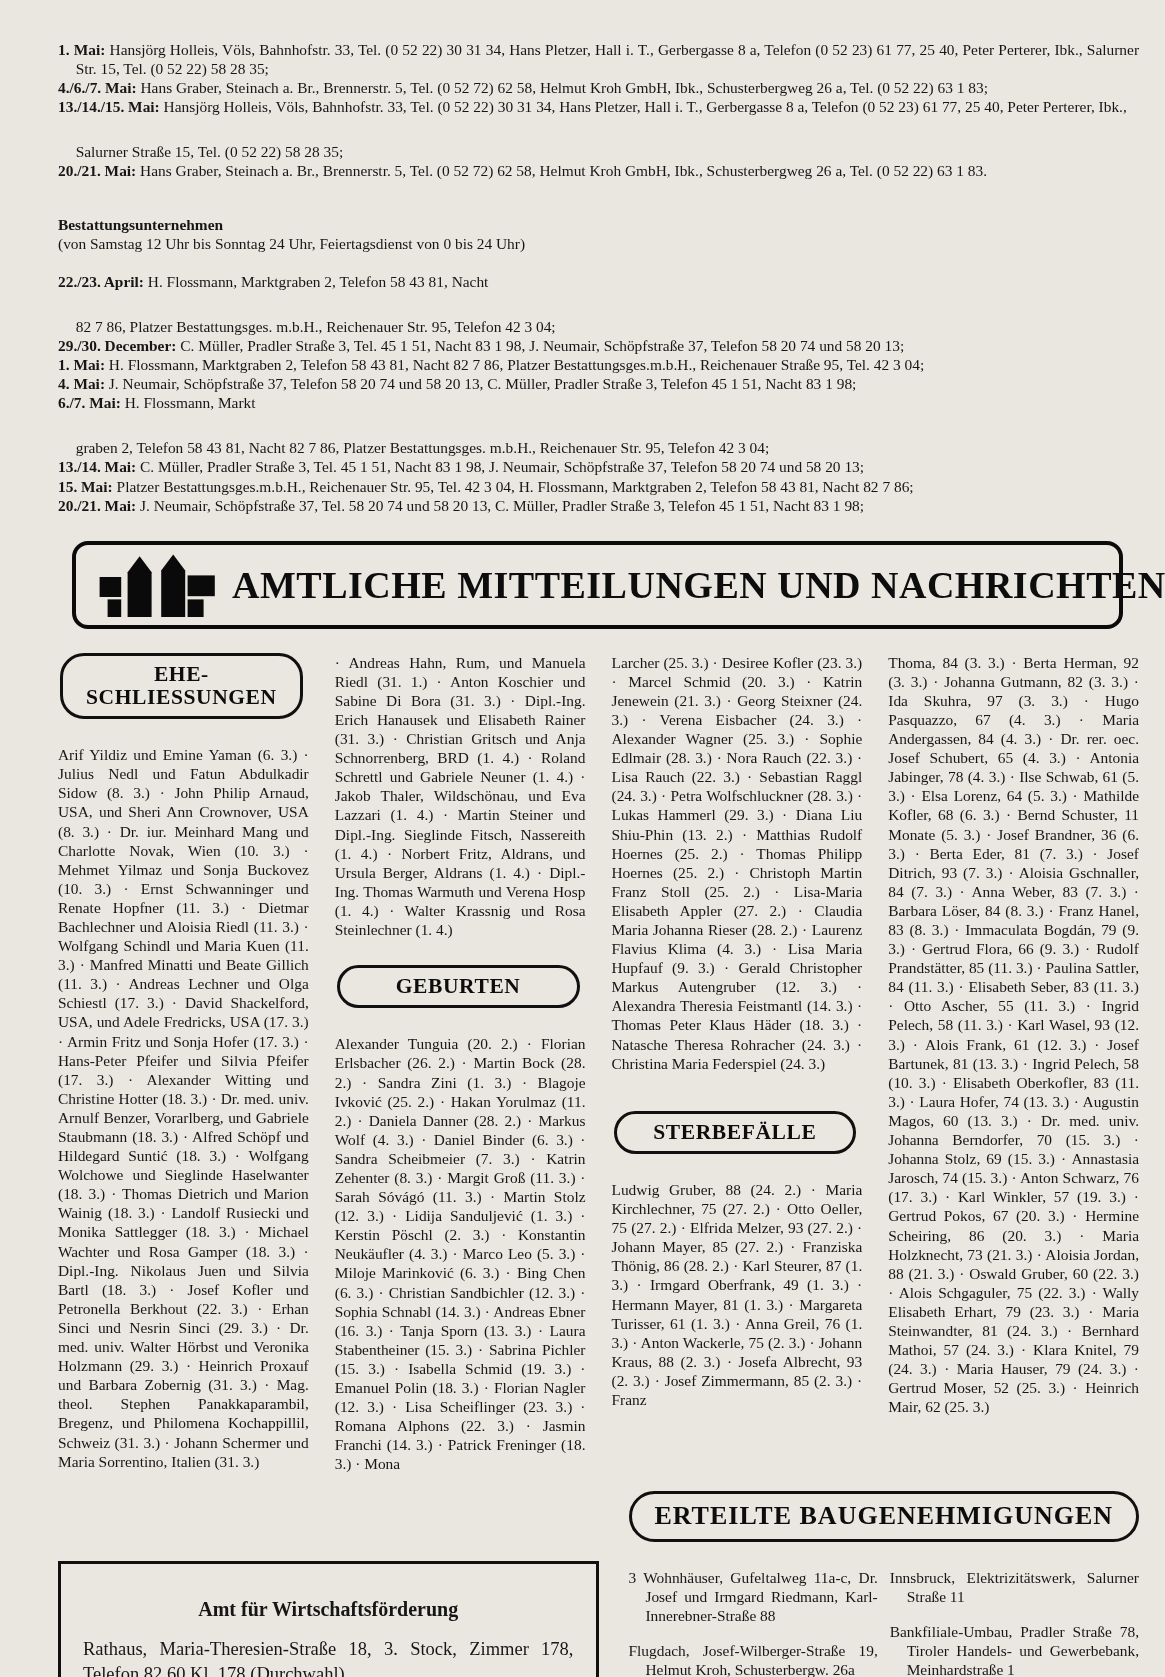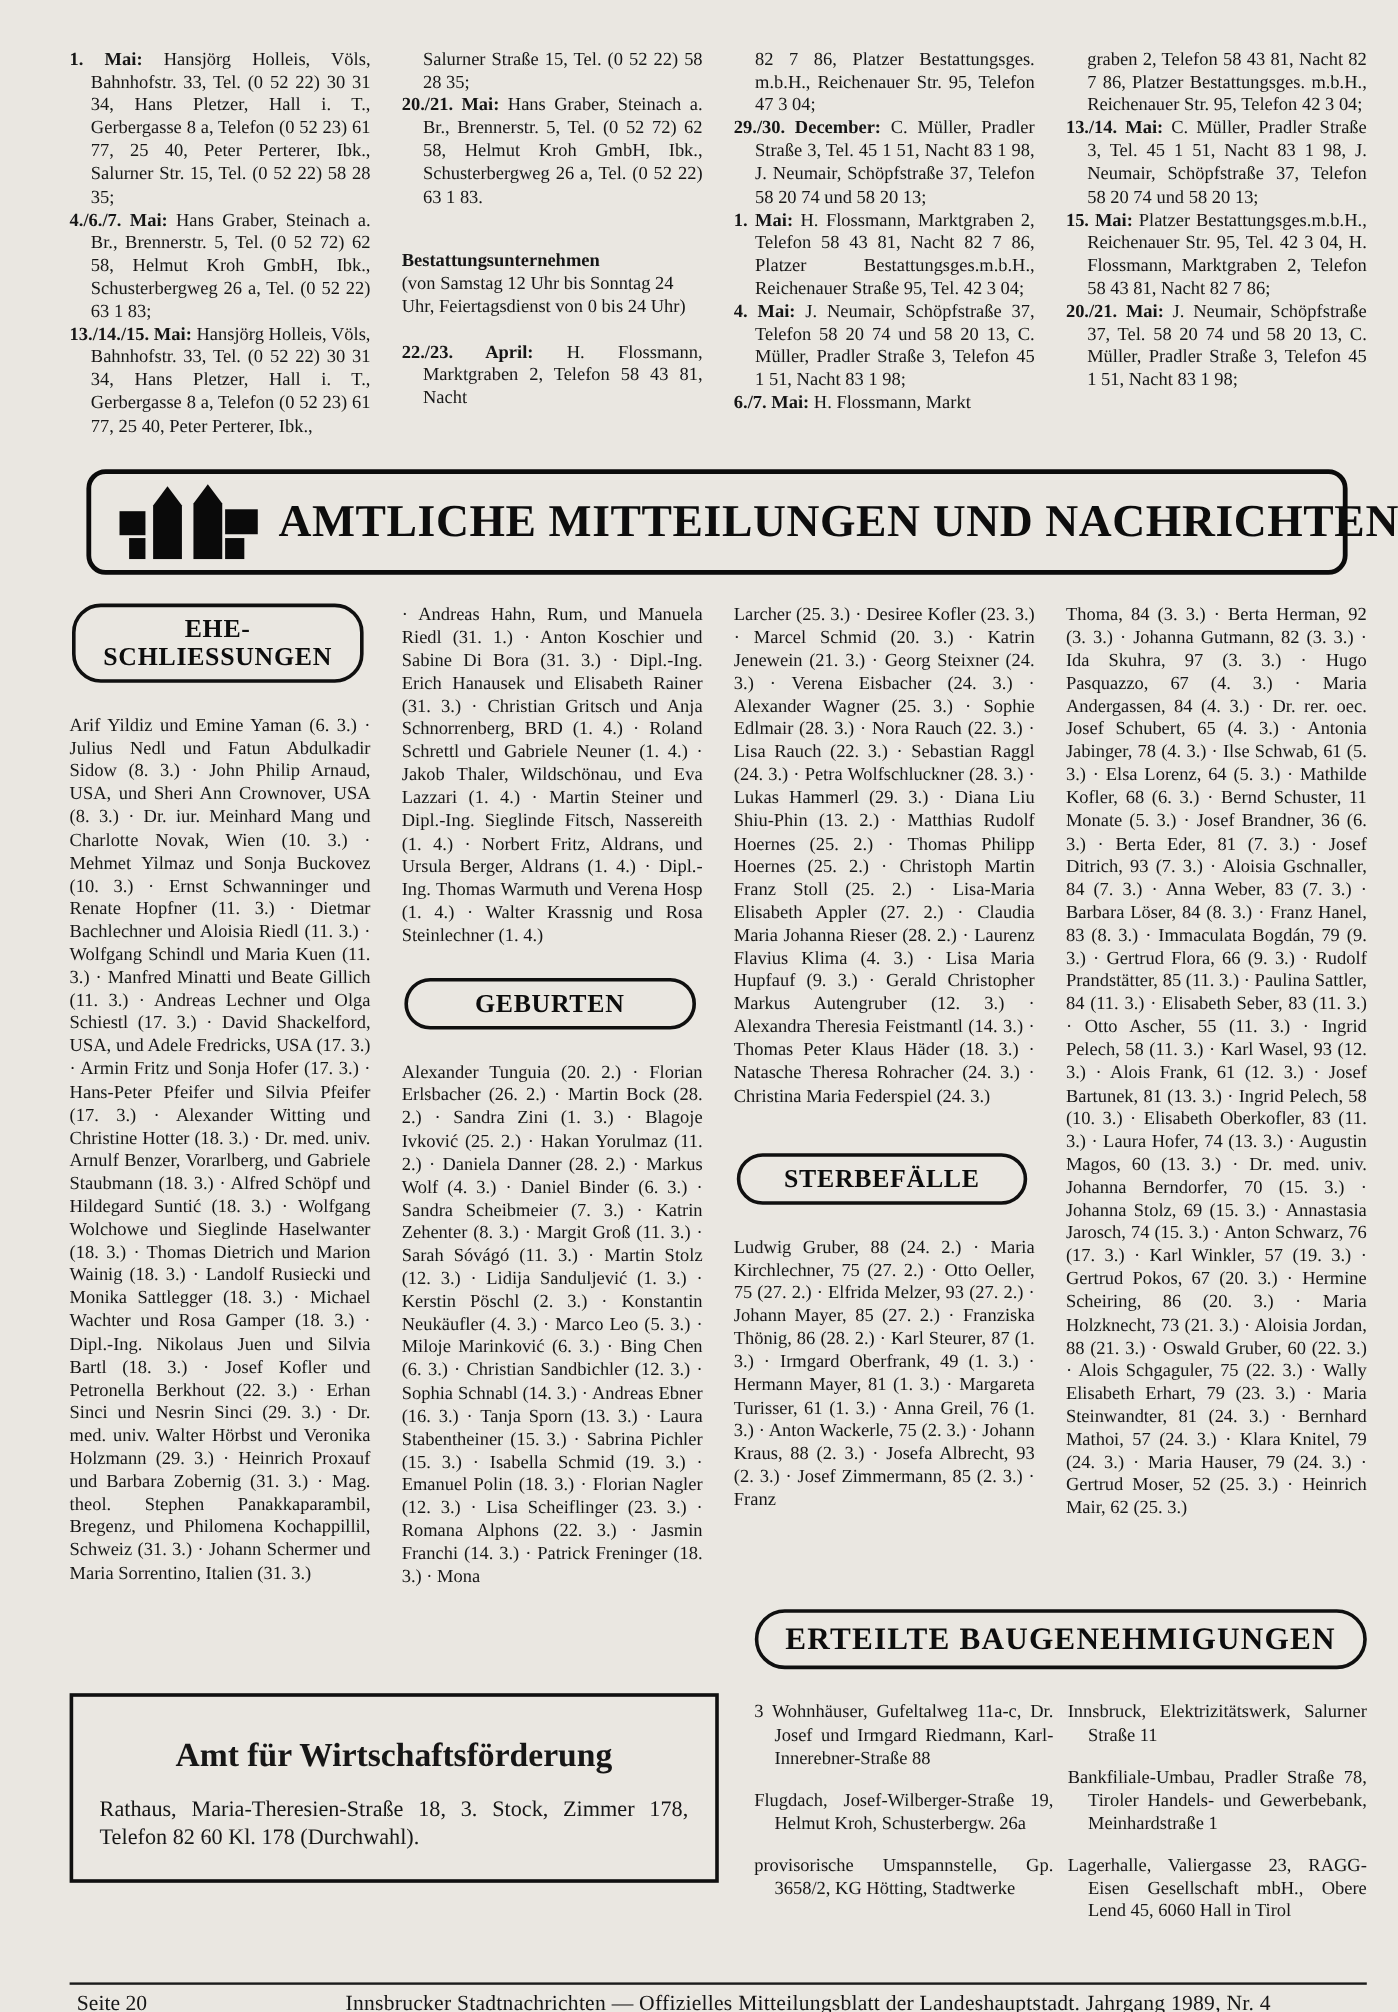--- a/index.html
+++ b/index.html
@@ -6,21 +6,21 @@
   .page{
     width:1165px;min-height:1677px;margin:0 auto;box-sizing:border-box;
     background:#eae7e1;color:#161616;
     font-family:"Liberation Serif","DejaVu Serif",serif;
     padding:40px 26px 18px 58px;
     position:relative;
   }
   
   .cols{display:flex;gap:26px;}
   .col{flex:1 1 0;min-width:0;}
-  .roster{font-size:15.4px;line-height:1.24;text-align:justify;}
+  .roster{font-size:15.4px;line-height:1.24;text-align:justify;flex-direction:column;}
   .roster p{margin:0;}
   p.entry{padding-left:1.15em;text-indent:-1.15em;}
   p.cont{padding-left:1.15em;}
   b.lead{font-weight:700;}
   .subhead{font-weight:700;margin-top:34px !important;text-align:left;}
   .note{text-align:left;}
   .gap-top{margin-top:19px !important;}
   
   .banner{
     margin:26px 16px 0 14px;border:4px solid #0b0b0b;border-radius:16px;
@@ -44,21 +44,21 @@
   .body-text p{margin:0;}
   .pill-births{margin-top:26px;margin-bottom:26px;}
   .pill-deaths{margin-top:38px;margin-bottom:26px;}
   
   .bottom{display:flex;gap:30px;margin-top:18px;align-items:flex-start;}
   .promo-box{
     flex:0 0 50%;border:3px solid #101010;background:transparent;
     padding:16px 22px 22px;margin-top:70px;box-sizing:border-box;
   }
   .promo-intro{font-size:18.5px;line-height:1.3;margin:0;}
-  .promo-heading{font-size:28px;font-weight:700;text-align:center;margin:18px 0 16px;}
+  .promo-heading{font-size:20px;font-weight:700;text-align:center;margin:18px 0 16px;}
   .promo-details{font-size:18.5px;line-height:1.3;margin:0;text-align:justify;}
   .permits{flex:1 1 auto;min-width:0;}
   .pill-permits{font-size:26px;letter-spacing:1px;border-radius:26px;padding:8px 4px;margin:0 0 26px 0;}
   .permit-cols{display:flex;gap:12px;font-size:15.4px;line-height:1.24;}
   .permit-col{flex:1 1 0;min-width:0;text-align:justify;}
   .permit-col p{margin:0 0 16px;padding-left:1.1em;text-indent:-1.1em;}
   
   .footer{
     margin-top:34px;border-top:2.5px solid #1c1c1c;border-bottom:2.5px solid #1c1c1c;
     display:flex;align-items:baseline;padding:5px 6px 9px;font-size:18px;
@@ -78,21 +78,21 @@
       <p class="entry"><b class="lead">13./14./15. Mai:</b><span> Hansjörg Holleis, Völs, Bahnhofstr. 33, Tel. (0 52 22) 30 31 34, Hans Pletzer, Hall i. T., Gerbergasse 8 a, Telefon (0 52 23) 61 77, 25 40, Peter Perterer, Ibk.,</span></p>
     </div>
     <div class="col">
       <p class="cont">Salurner Straße 15, Tel. (0 52 22) 58 28 35;</p>
       <p class="entry"><b class="lead">20./21. Mai:</b><span> Hans Graber, Steinach a. Br., Brennerstr. 5, Tel. (0 52 72) 62 58, Helmut Kroh GmbH, Ibk., Schusterbergweg 26 a, Tel. (0 52 22) 63 1 83.</span></p>
       <p class="subhead">Bestattungsunternehmen</p>
       <p class="note">(von Samstag 12 Uhr bis Sonntag 24 Uhr, Feiertagsdienst von 0 bis 24 Uhr)</p>
       <p class="entry gap-top"><b class="lead">22./23. April:</b><span> H. Flossmann, Marktgraben 2, Telefon 58 43 81, Nacht</span></p>
     </div>
     <div class="col">
-      <p class="cont">82 7 86, Platzer Bestattungsges. m.b.H., Reichenauer Str. 95, Telefon 47 3 04;</p>
+      <p class="cont">82 7 86, Platzer Bestattungsges. m.b.H., Reichenauer Str. 95, Telefon 42 3 04;</p>
       <p class="entry"><b class="lead">29./30. December:</b><span> C. Müller, Pradler Straße 3, Tel. 45 1 51, Nacht 83 1 98, J. Neumair, Schöpfstraße 37, Telefon 58 20 74 und 58 20 13;</span></p>
       <p class="entry"><b class="lead">1. Mai:</b><span> H. Flossmann, Marktgraben 2, Telefon 58 43 81, Nacht 82 7 86, Platzer Bestattungsges.m.b.H., Reichenauer Straße 95, Tel. 42 3 04;</span></p>
       <p class="entry"><b class="lead">4. Mai:</b><span> J. Neumair, Schöpfstraße 37, Telefon 58 20 74 und 58 20 13, C. Müller, Pradler Straße 3, Telefon 45 1 51, Nacht 83 1 98;</span></p>
       <p class="entry"><b class="lead">6./7. Mai:</b><span> H. Flossmann, Markt</span></p>
     </div>
     <div class="col">
       <p class="cont">graben 2, Telefon 58 43 81, Nacht 82 7 86, Platzer Bestattungsges. m.b.H., Reichenauer Str. 95, Telefon 42 3 04;</p>
       <p class="entry"><b class="lead">13./14. Mai:</b><span> C. Müller, Pradler Straße 3, Tel. 45 1 51, Nacht 83 1 98, J. Neumair, Schöpfstraße 37, Telefon 58 20 74 und 58 20 13;</span></p>
       <p class="entry"><b class="lead">15. Mai:</b><span> Platzer Bestattungsges.m.b.H., Reichenauer Str. 95, Tel. 42 3 04, H. Flossmann, Marktgraben 2, Telefon 58 43 81, Nacht 82 7 86;</span></p>
       <p class="entry"><b class="lead">20./21. Mai:</b><span> J. Neumair, Schöpfstraße 37, Tel. 58 20 74 und 58 20 13, C. Müller, Pradler Straße 3, Telefon 45 1 51, Nacht 83 1 98;</span></p>

